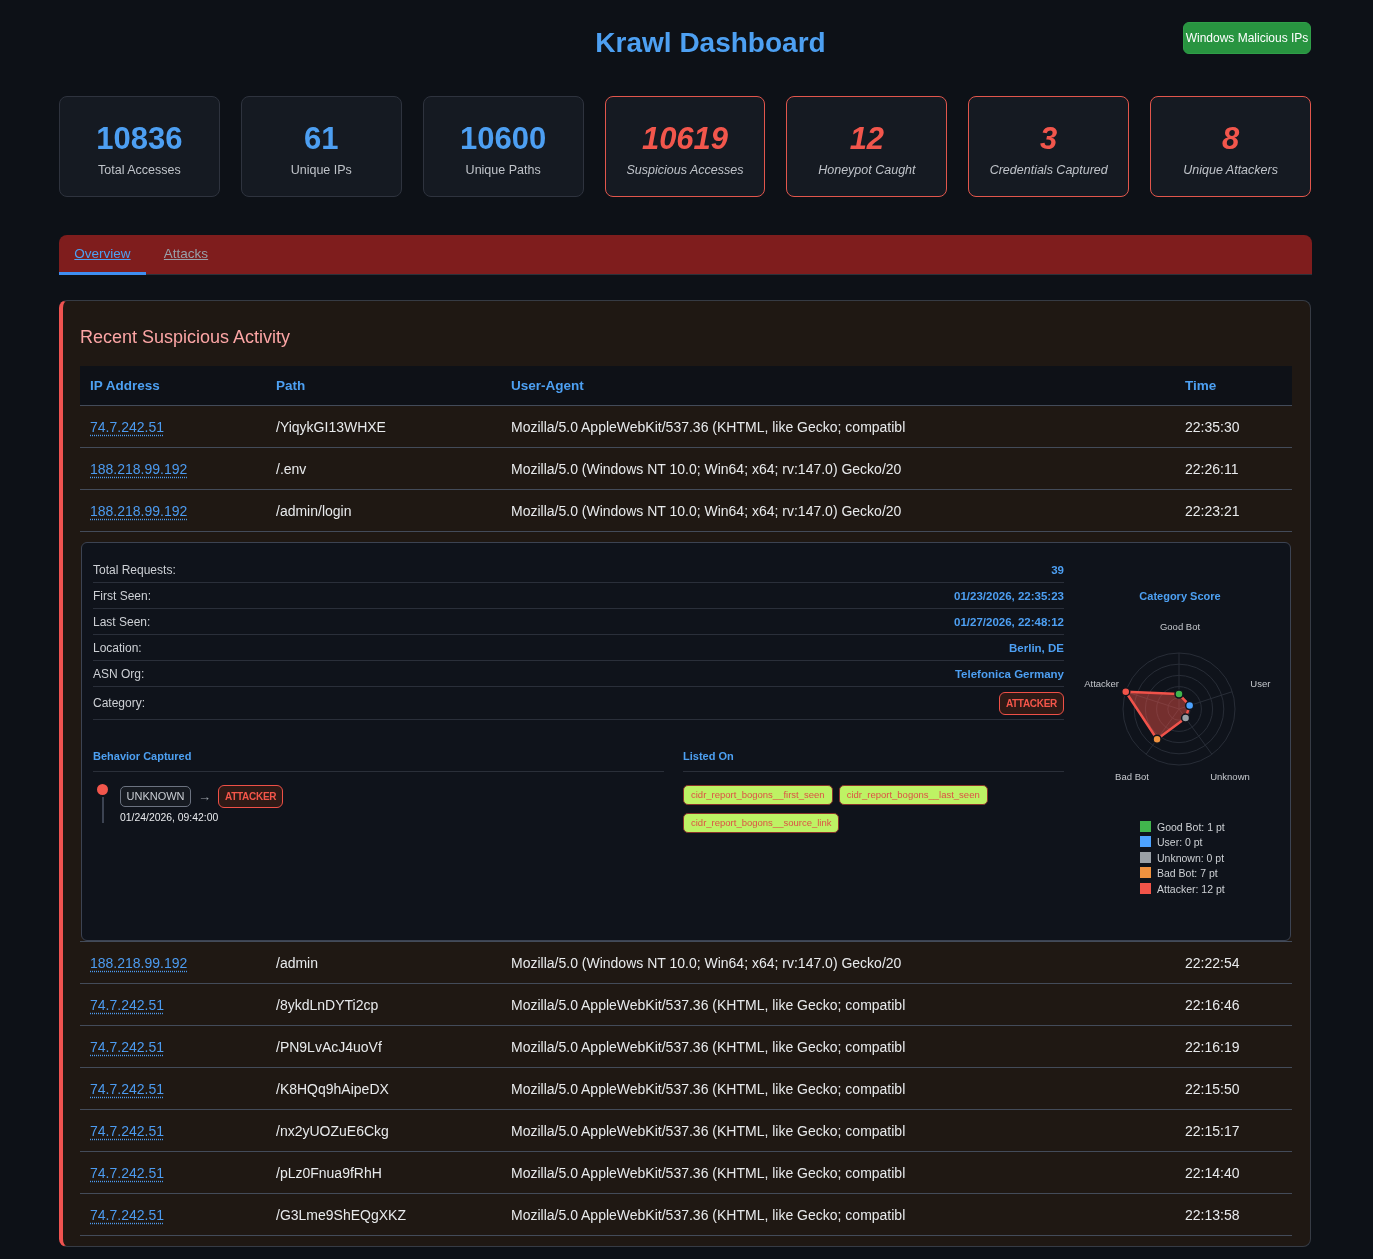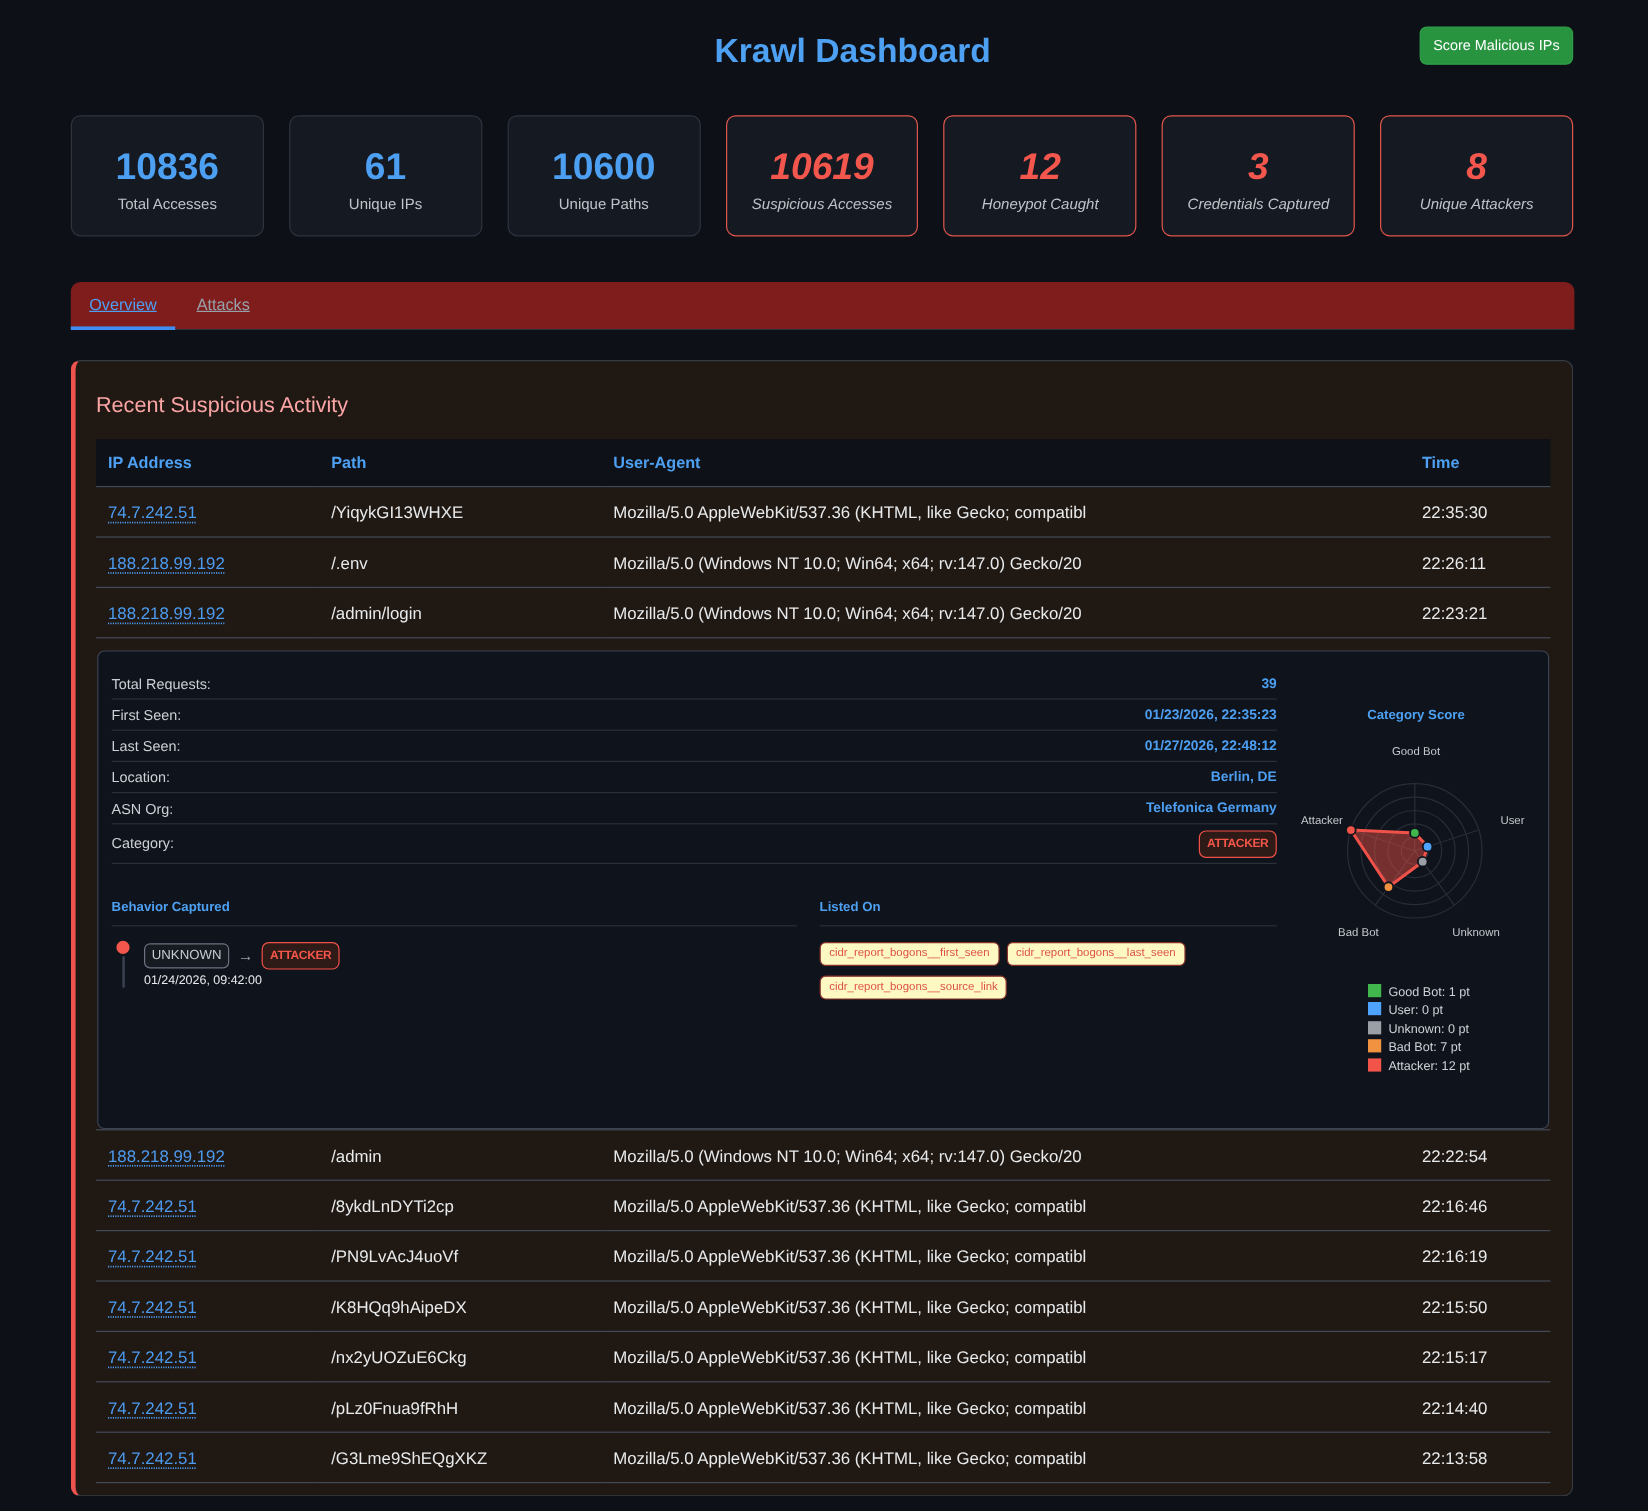--- a/index.html
+++ b/index.html
@@ -68,35 +68,35 @@
 .sec-hr { border-bottom:1px solid #2a2f39; margin-top:7px; margin-bottom:13px; }
 .tl-item { position:relative; padding-left:27px; }
 .tl-dot { position:absolute; left:4px; top:-1px; width:11px; height:11px; border-radius:50%;
   background:#f2564c; }
 .tl-line { position:absolute; left:9px; top:12px; width:2px; height:26px; background:#3c4352; }
 .tl-badges { display:flex; align-items:center; gap:7px; }
 .arrow { color:#9aa0a8; font-size:13px; }
 .tl-date { margin-top:4px; font-size:10.4px; color:#e8eaed; }
 .lo-badges { display:flex; flex-wrap:wrap; gap:8px 6px; }
 .lo-badge { display:inline-block; color:#dd5145; border:1px solid #89322b;
-  background:#fef9c3; border-radius:5px; padding:3px 7px; font-size:9.5px; line-height:12px; }
+  background:#bef264; border-radius:5px; padding:3px 7px; font-size:9.5px; line-height:12px; }
 
 
 .radar-title { position:absolute; left:988px; top:46px; width:220px; text-align:center;
   font-size:11px; line-height:14px; font-weight:bold; color:#4da0f2; }
 .radar-svg { position:absolute; left:985px; top:54px; }
 .legend { position:absolute; left:1058px; top:277px; font-size:10.5px; color:#cdd0d4; }
 .legend div { height:15.4px; line-height:15.4px; }
 .legend i { display:inline-block; width:11px; height:11px; margin-right:6px; vertical-align:-1px; }
 </style>
 </head>
 <body>
 <div class="wrap">
   <h1 class="title">Krawl Dashboard</h1>
-  <div class="export-btn">Score Malicious IPs</div>
+  <div class="export-btn">Windows Malicious IPs</div>
 
   <div class="stats">
     <div class="card">
         <div class="num">10836</div>
         <div class="lbl">Total Accesses</div>
       </div>
     <div class="card">
         <div class="num">61</div>
         <div class="lbl">Unique IPs</div>
       </div>

